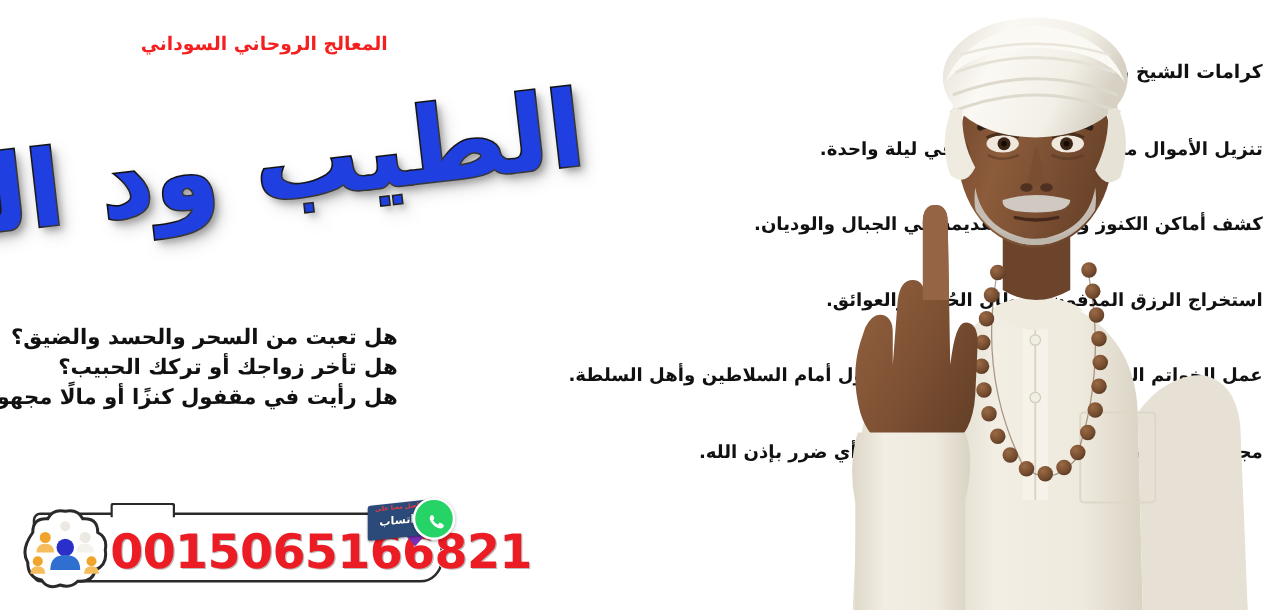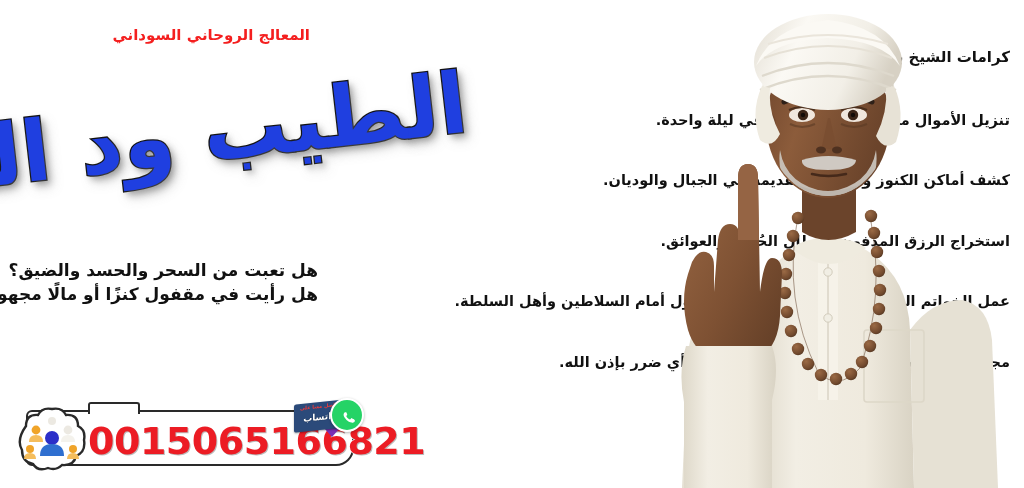--- a/index.html
+++ b/index.html
@@ -247,20 +247,21 @@
 <body>
 
 <div id="banner">
 
   <div id="brand-tagline">المعالج الروحاني السوداني</div>
 
   <div id="main-title">الطيب ود النور</div>
 
   <div id="questions">
     <div class="q-line">هل تعبت من السحر والحسد والضيق؟</div>
+    <div class="q-line">هل تأخر زواجك أو تركك الحبيب؟</div>
     <div class="q-line">هل رأيت في مقفول كنزًا أو مالًا مجهولًا؟</div>
   </div>
 
   <div id="services">
     <div id="services-heading">كرامات الشيخ بإذن الله:</div>
     <div class="service-item">تنزيل الأموال من الأسماء المباركة في ليلة واحدة.</div>
     <div class="service-item">كشف أماكن الكنوز والدفائن القديمة في الجبال والوديان.</div>
     <div class="service-item">استخراج الرزق المدفون وإبطال الحُجُب والعوائق.</div>
     <div class="service-item">عمل الخواتم النادرة لجلب الرزق والجاه والقبول أمام السلاطين وأهل السلطة.</div>
     <div class="service-item">مجرب في تسخير الأرواح للهيبة والنفوذ، دون أي ضرر بإذن الله.</div>

